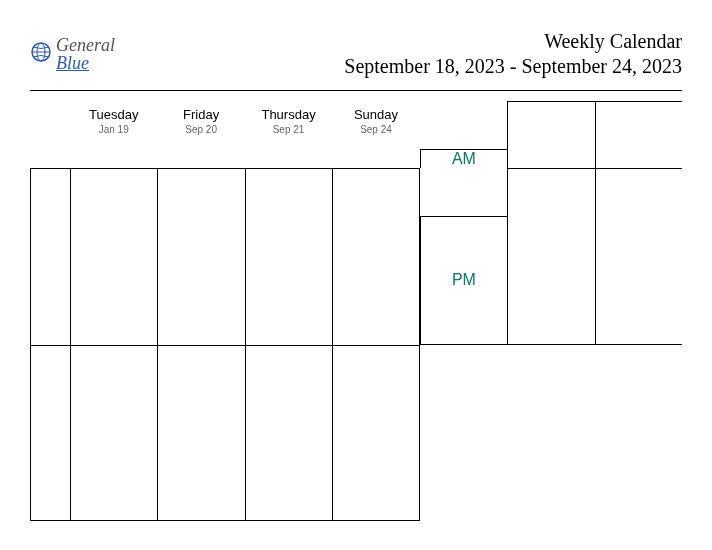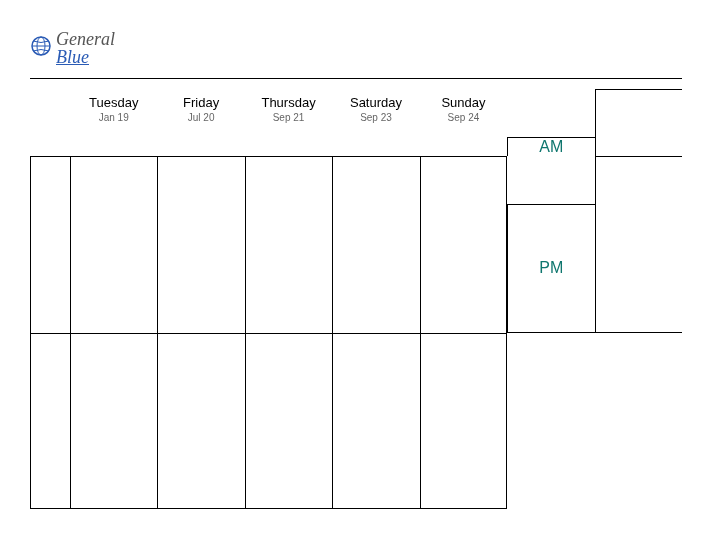--- a/index.html
+++ b/index.html
@@ -120,42 +120,42 @@
         <line x1="2" y1="11" x2="20" y2="11" stroke="#2a5bb5" stroke-width="1"></line>
         <path d="M3,6 Q11,9 19,6" fill="none" stroke="#2a5bb5" stroke-width="1"></path>
         <path d="M3,16 Q11,13 19,16" fill="none" stroke="#2a5bb5" stroke-width="1"></path>
       </svg>
     </span>
     <div class="logo-text">
       <div class="logo-word1">General</div>
       <div class="logo-word2">Blue</div>
     </div>
   </div>
+  <div class="title-block">
+    <div class="title">Weekly Calendar</div>
+    <div class="date-range">September 18, 2023 - September 24, 2023</div>
+  </div>
 </div>
 
 <hr class="divider">
 
 <div class="calendar">
   <div class="corner"></div>
 
   <div class="day-header">
     <div class="day-name">Tuesday</div>
     <div class="day-date">Jan 19</div>
   </div>
   <div class="day-header">
     <div class="day-name">Friday</div>
-    <div class="day-date">Jul 20</div>
+    <div class="day-date">Sep 20</div>
   </div>
   <div class="day-header">
     <div class="day-name">Thursday</div>
     <div class="day-date">Sep 21</div>
-  </div>
-  <div class="day-header">
-    <div class="day-name">Saturday</div>
-    <div class="day-date">Sep 23</div>
   </div>
   <div class="day-header">
     <div class="day-name">Sunday</div>
     <div class="day-date">Sep 24</div>
   </div>
 
   <div class="row-label">AM</div>
   <div class="cell"></div>
   <div class="cell"></div>
   <div class="cell"></div>

